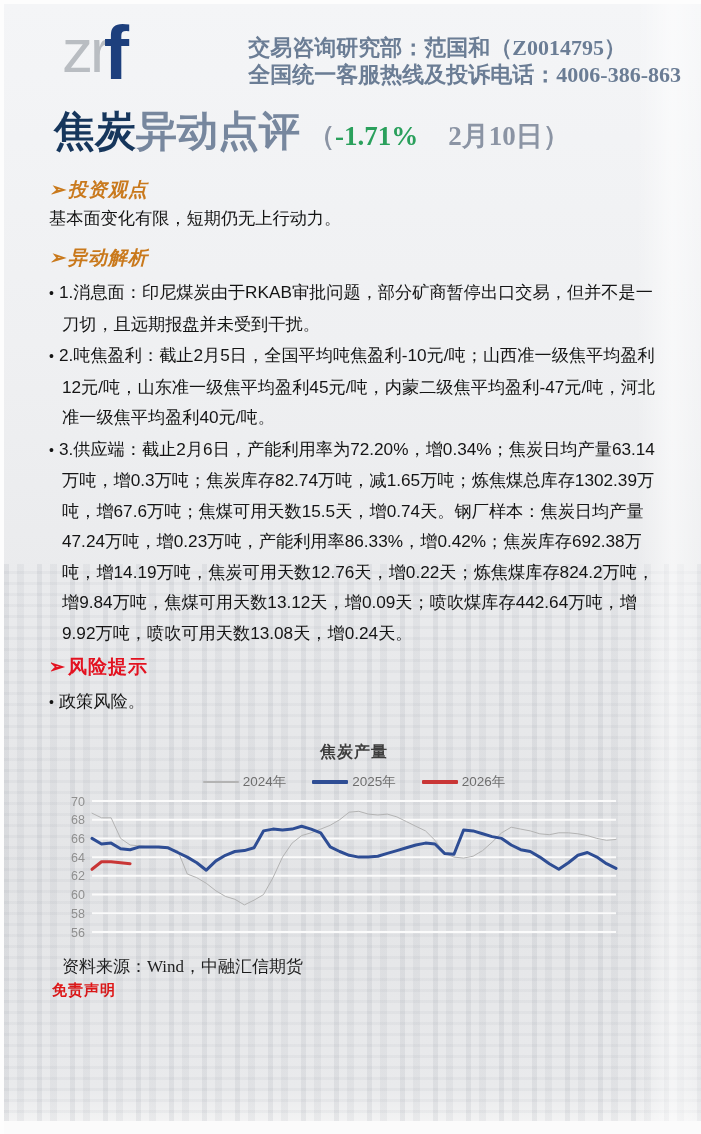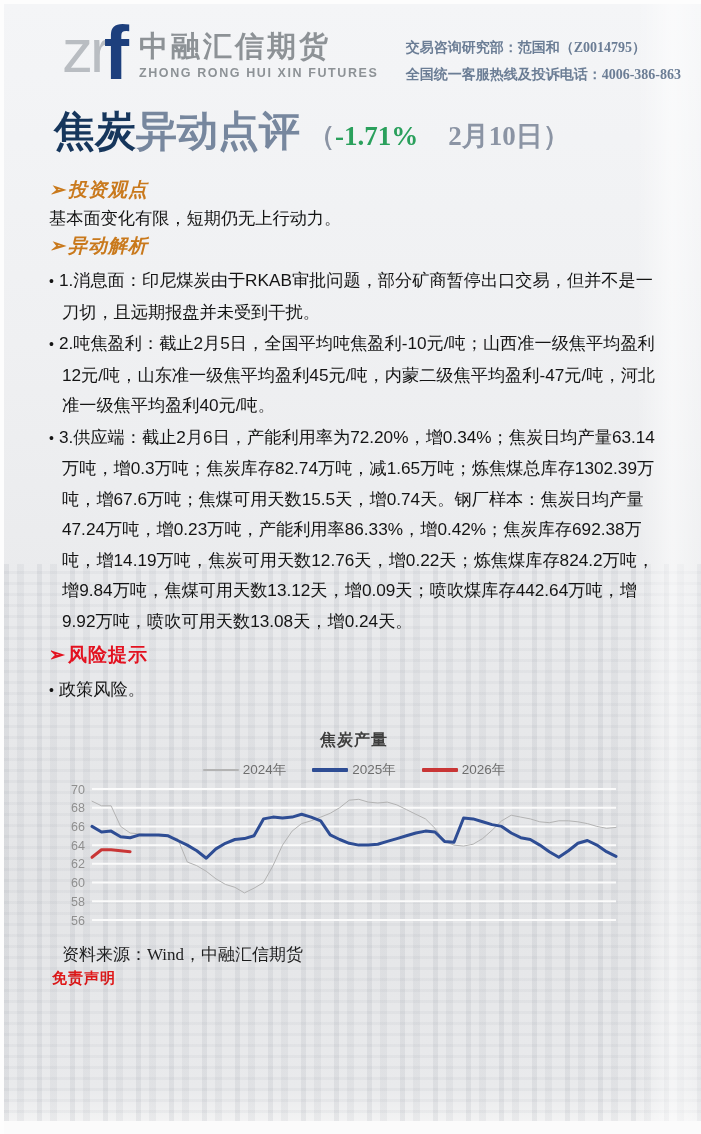--- a/index.html
+++ b/index.html
@@ -32,38 +32,38 @@
 
   
   .header{display:flex;align-items:flex-start;padding:16px 8px 0 58px;position:relative;}
   .logo{display:flex;align-items:flex-end;}
   .logo-letters{display:flex;align-items:flex-end;line-height:1;}
   .logo-zr{font-size:62px;font-weight:normal;color:#b9bdc2;letter-spacing:-3px;}
   .logo-f{font-size:76px;font-weight:bold;color:#1d3f7d;margin-left:-4px;line-height:.78;}
   .logo-names{margin-left:10px;padding-bottom:2px;}
   .company-cn{font-size:29px;font-weight:bold;color:#8d9296;letter-spacing:3px;line-height:1.1;}
   .company-en{font-size:12.5px;font-weight:bold;color:#8d9296;letter-spacing:1.6px;margin-top:3px;}
-  .contact{margin-left:auto;padding:14px 12px 0 0;font-family:"Liberation Serif", serif;font-weight:bold;color:#6b7d95;font-size:14px;line-height:27px;white-space:nowrap;}
+  .contact{margin-left:auto;padding:14px 12px 0 0;font-family:"Liberation Serif", serif;font-weight:bold;color:#6b7d95;font-size:22px;line-height:27px;white-space:nowrap;}
 
   
   .title-row{margin:20px 0 0 50px;line-height:1.15;font-family:"Liberation Serif", serif;font-weight:bold;white-space:nowrap;}
   .title-product{font-size:41px;color:#16365c;}
   .title-type{font-size:41px;color:#77879e;}
   .title-paren{font-size:27px;color:#8b94a4;margin-left:8px;}
   .title-change{font-size:27px;color:#2aa05c;}
   .title-date{font-size:27px;color:#8b94a4;margin-left:30px;}
 
   
   .content{padding:0 44px 0 45px;position:relative;}
   .sec-head{font-size:19px;font-weight:bold;letter-spacing:1px;}
   .sec-head .arrow{margin-right:2px;}
   .sec-head.orange{color:#c9791c;font-style:italic;}
   .sec-head.red{color:#e31220;}
   .head-viewpoint{margin-top:22px;}
-  .head-analysis{}
+  .head-analysis{margin-top:12px;}
   .head-risk{margin-top:6px;}
   .body-text{font-size:17.2px;line-height:30px;margin-top:0;color:#141414;}
   ul.bullets{list-style:none;margin:6px 0 0 0;padding:0;}
   ul.bullets li{
     font-size:17.2px;line-height:30.5px;color:#141414;
     padding-left:13px;text-indent:-13px;margin:0 0 1px 0;
   }
   ul.bullets li::before{content:"\2022";font-size:14px;margin-right:5px;color:#141414;}
 
   
@@ -83,24 +83,20 @@
 
 <div class="page">
   <div class="watermark"></div>
   <div class="right-band"></div>
 
   <div class="header">
     <div class="logo">
       <div class="logo-letters">
         <span class="logo-zr">zr</span>
         <span class="logo-f">f</span>
-      </div>
-      <div class="logo-names">
-        <div class="company-cn">中融汇信期货</div>
-        <div class="company-en">ZHONG RONG HUI XIN FUTURES</div>
       </div>
     </div>
     <div class="contact">
       <div>交易咨询研究部：范国和（Z0014795）</div>
       <div>全国统一客服热线及投诉电话：4006-386-863</div>
     </div>
   </div>
 
   <div class="title-row">
     <span class="title-product">焦炭</span><span class="title-type">异动点评</span><span class="title-paren">（</span><span class="title-change">-1.71%</span><span class="title-date">2月10日）</span>

